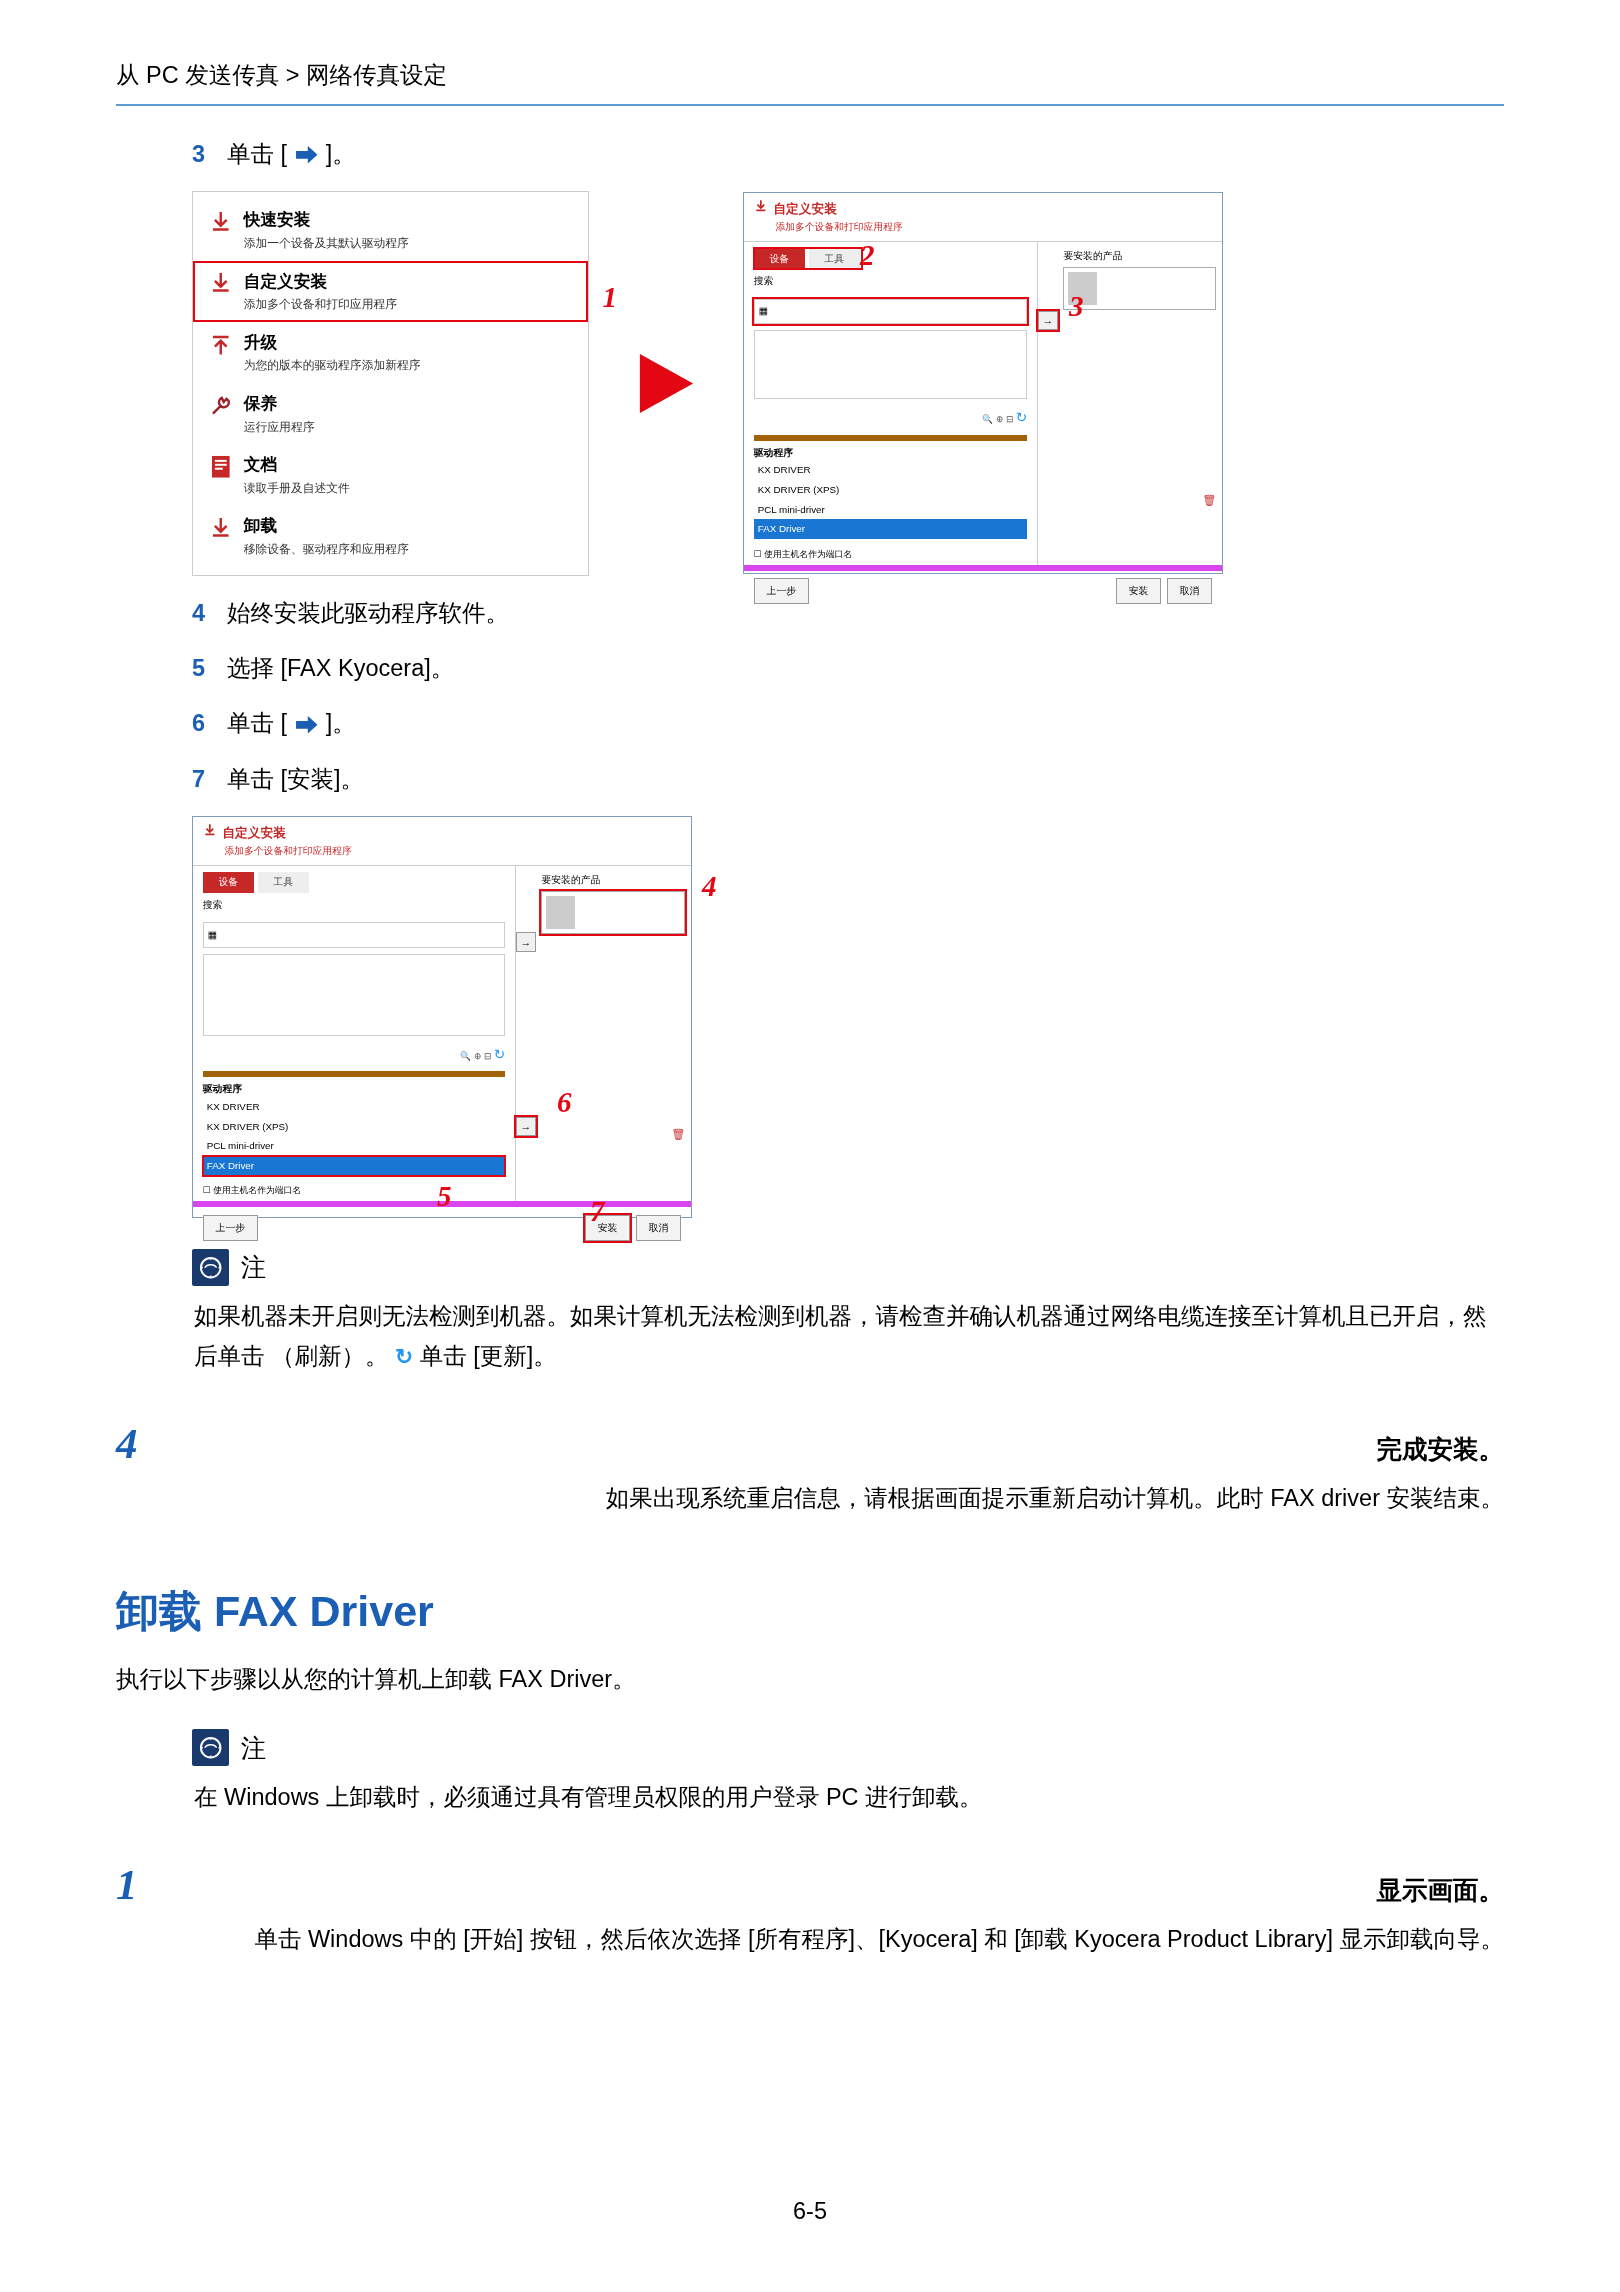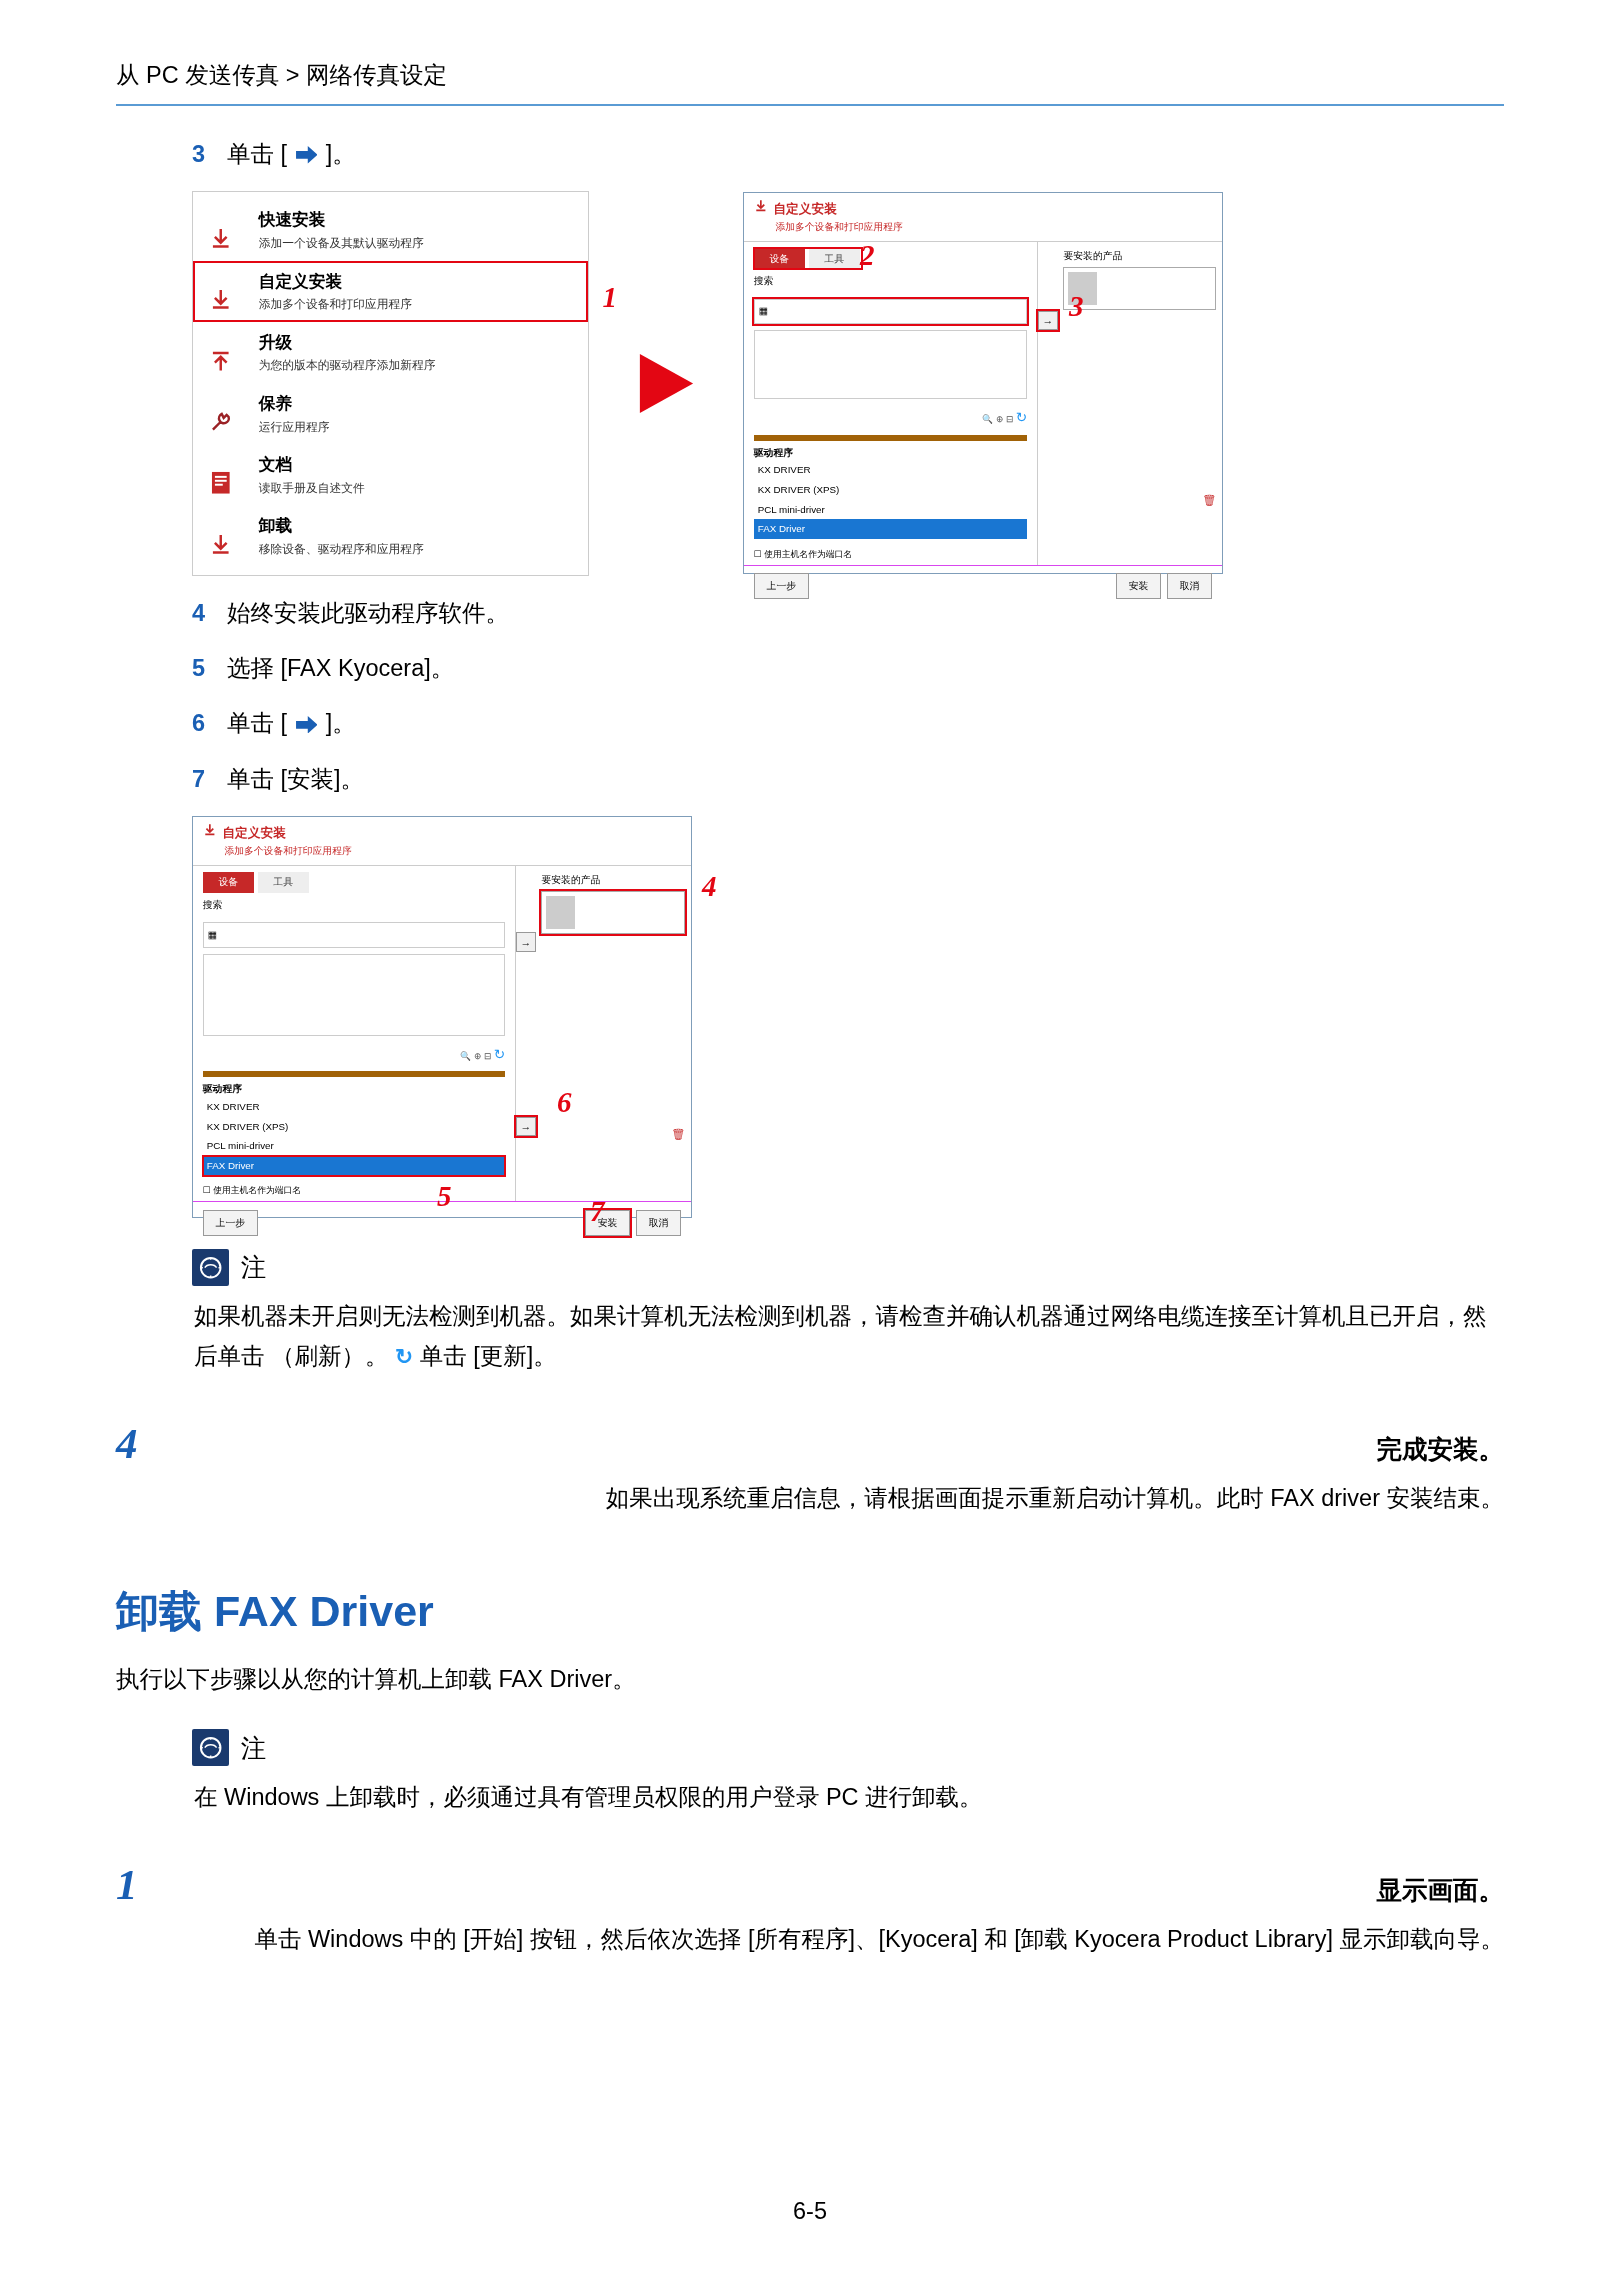--- a/index.html
+++ b/index.html
@@ -43,22 +43,22 @@
 
   .figrow1 { display: flex; align-items: center; margin: 9.8px 0 19.6px 76px; gap: 39px; }
   .installer-box {
     width: 397px;
     border: 1px solid #ccc;
     background: #fff;
     padding: 7.8px 0;
   }
   .installer-row {
     display: flex;
-    align-items: flex-end;
-    gap: 23px;
+    align-items: flex-start;
+    gap: 8px;
     padding: 7.8px 13.7px;
     font-size: 14.7px;
     position: relative;
   }
   .installer-row.selected { outline: 2.9px solid #e30613; outline-offset: -2.9px; }
   .installer-icon {
     width: 29px; height: 29px;
     display: flex; align-items: center; justify-content: center;
     color: #c62828; font-size: 21.6px;
   }
@@ -100,21 +100,21 @@
   .wizard .leftpane { width: 294px; flex: 0 0 294px; border-right: 1px solid #ccc; }
   .wizard .body { display: flex; }
   .wizard .rightpane { flex: 1; padding: 5.9px; }
   .wizard .listbox { border: 1px solid #ccc; margin: 5.9px 9.8px; padding: 3.9px; min-height: 49px; font-size: 9.8px; background: #fff; position: relative; }
   .wizard .toolrow { padding: 2px 9.8px; font-size: 8.8px; color: #555; text-align: right; }
   .wizard .toolrow .refresh { color: #2196f3; font-size: 13.7px; }
   .wizard .drvbox { border-top: 6px solid #a16207; margin: 3.9px 9.8px 0 9.8px; padding: 3.9px 0; font-size: 9.8px; }
   .wizard .drvbox .drvrow { display: flex; justify-content: space-between; padding: 2px 3.9px; }
   .wizard .drvbox .drvrow.sel { background: #1976d2; color: #fff; }
   .wizard .drvbox .drvrow.red { outline: 2.9px solid #e30613; outline-offset: -1px; }
-  .wizard .btnrow { display: flex; justify-content: space-between; padding: 7.8px 9.8px; border-top: 1px solid #d946ef; align-items: flex-end; }
+  .wizard .btnrow { display: flex; justify-content: space-between; padding: 7.8px 9.8px; border-top: 6px solid #d946ef; align-items: flex-end; }
   .wizard .btn { border: 1px solid #999; background: #f3f3f3; font-size: 9.8px; padding: 3.9px 11.8px; }
   .wizard .rproduct {
     border: 1px solid #aaa; background: #fff; padding: 3.9px; margin-bottom: 5.9px;
     display: flex; gap: 5.9px;
   }
   .wizard .rproduct .thumb { width: 29px; height: 33px; background: #ccc; }
   .wizard .rarrow {
     width: 19.6px; height: 19.6px; border: 1px solid #999; background: #f0f0f0;
     display: flex; align-items: center; justify-content: center; margin-top: 7.8px;
   }

